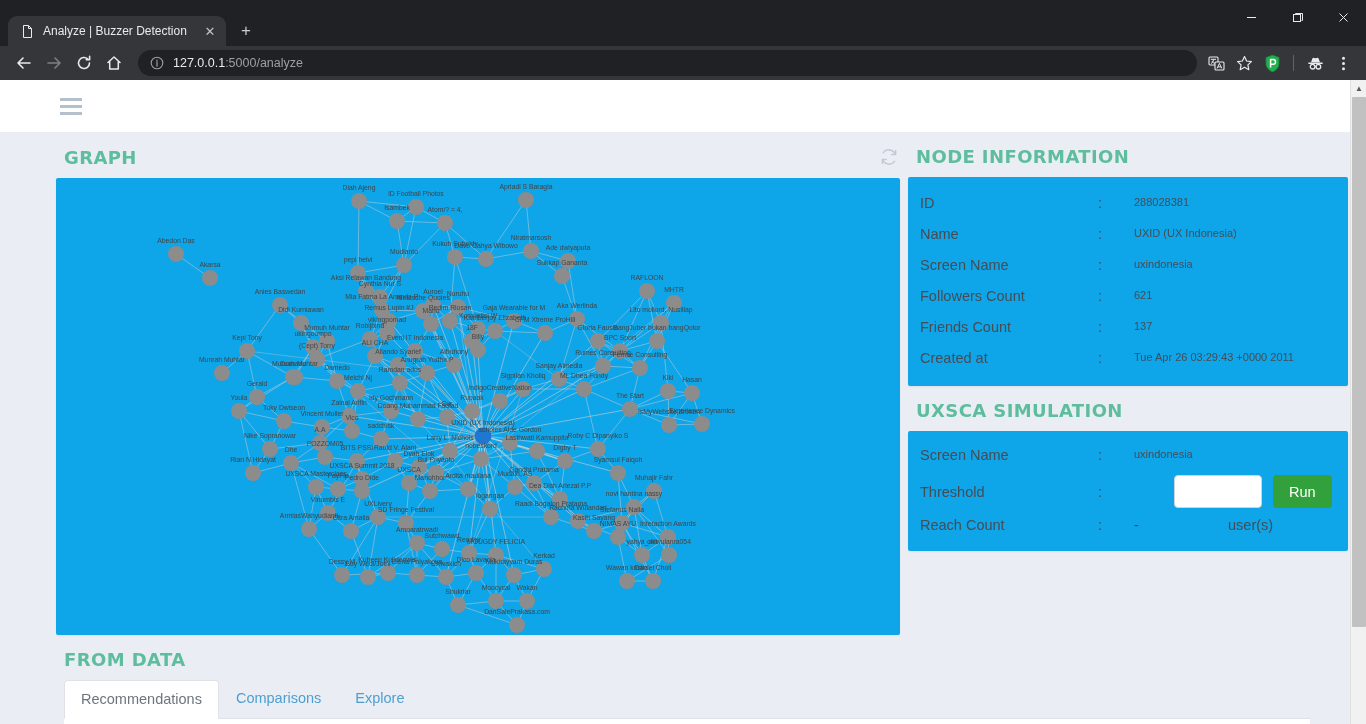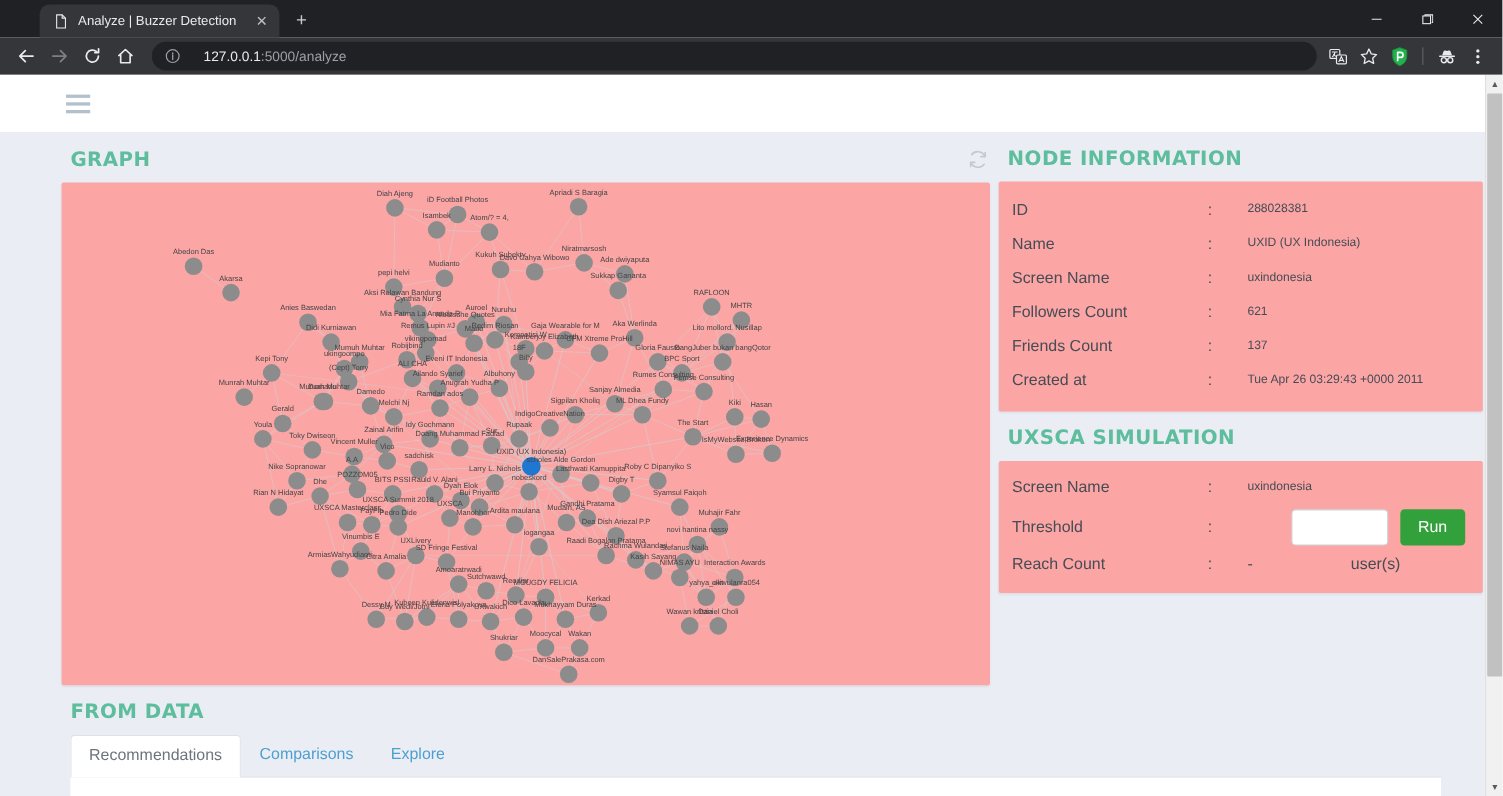--- a/index.html
+++ b/index.html
@@ -5,22 +5,22 @@
   * { box-sizing: border-box; margin: 0; padding: 0; }
   html, body {
     width: 1366px; height: 724px;
     overflow: hidden;
     font-family: "Liberation Sans", sans-serif;
     background: #ffffff;
   }
 
   
   .browser-titlebar {
-    height: 34px; background: #202124;
-    display: flex; align-items: flex-end; position: relative; padding-left: 28px;
+    height: 46px; background: #202124;
+    display: flex; align-items: flex-end; position: relative;
   }
   .tab-strip { display: flex; align-items: flex-end; height: 34px; padding-left: 8px; }
   .browser-tab {
     height: 30px; width: 218px; background: #35363a;
     border-radius: 9px 9px 0 0;
     display: flex; align-items: center; gap: 8px;
     padding: 0 8px 0 12px; position: relative;
   }
   .tab-favicon { width: 15px; height: 15px; flex: 0 0 15px; position: relative; }
   .tab-favicon svg { display: block; }
@@ -53,21 +53,21 @@
     width: 28px; height: 28px; display: flex; align-items: center;
     justify-content: center; color: #e8eaed; flex: 0 0 28px;
   }
   .nav-btn.disabled { color: #7c8084; }
   .omnibox {
     flex: 1; height: 26px; background: #202124; border-radius: 13px;
     display: flex; align-items: center; padding: 0 12px; gap: 9px;
     margin-left: 8px; margin-right: 4px; min-width: 0;
   }
   .omni-info { width: 14px; height: 14px; flex: 0 0 14px; color: #9aa0a6; }
-  .omni-url { font-size: 12.5px; color: #9aa0a6; white-space: nowrap; margin-left: 12px; }
+  .omni-url { font-size: 12.5px; color: #9aa0a6; white-space: nowrap; }
   .omni-url .host { color: #e8eaed; }
   .tb-icon {
     width: 26px; height: 26px; display: flex; align-items: center;
     justify-content: center; color: #e8eaed; flex: 0 0 26px;
   }
   .tb-sep { width: 1px; height: 16px; background: #5f6368; margin: 0 6px; }
 
   
   .viewport {
     position: relative; width: 1366px; height: 656px;
@@ -102,21 +102,21 @@
     display: flex; align-items: center; justify-content: space-between;
     padding: 14px 0 10px 8px;
   }
   .section-title {
     font-size: 18px; font-weight: bold; color: #5dbd9c;
     letter-spacing: 0.4px; font-family: "DejaVu Sans", sans-serif;
   }
   .refresh-btn { width: 22px; height: 22px; color: #c2c9d1; }
 
   .card {
-    background: #fca5a5; border-radius: 2px;
+    background: #0ea5e9; border-radius: 2px;
     box-shadow: 0 1px 2px rgba(0,0,0,0.06);
   }
   .graph-card { height: 457px; position: relative; overflow: hidden; }
   .graph-card svg { display: block; }
 
   .info-table { padding: 18px 16px 16px 12px; }
   .info-row { display: flex; align-items: flex-start; margin-bottom: 15px; }
   .info-row:last-child { margin-bottom: 4px; }
   .info-label {
     width: 178px; flex: 0 0 178px; font-size: 14.5px; color: #464c54;

